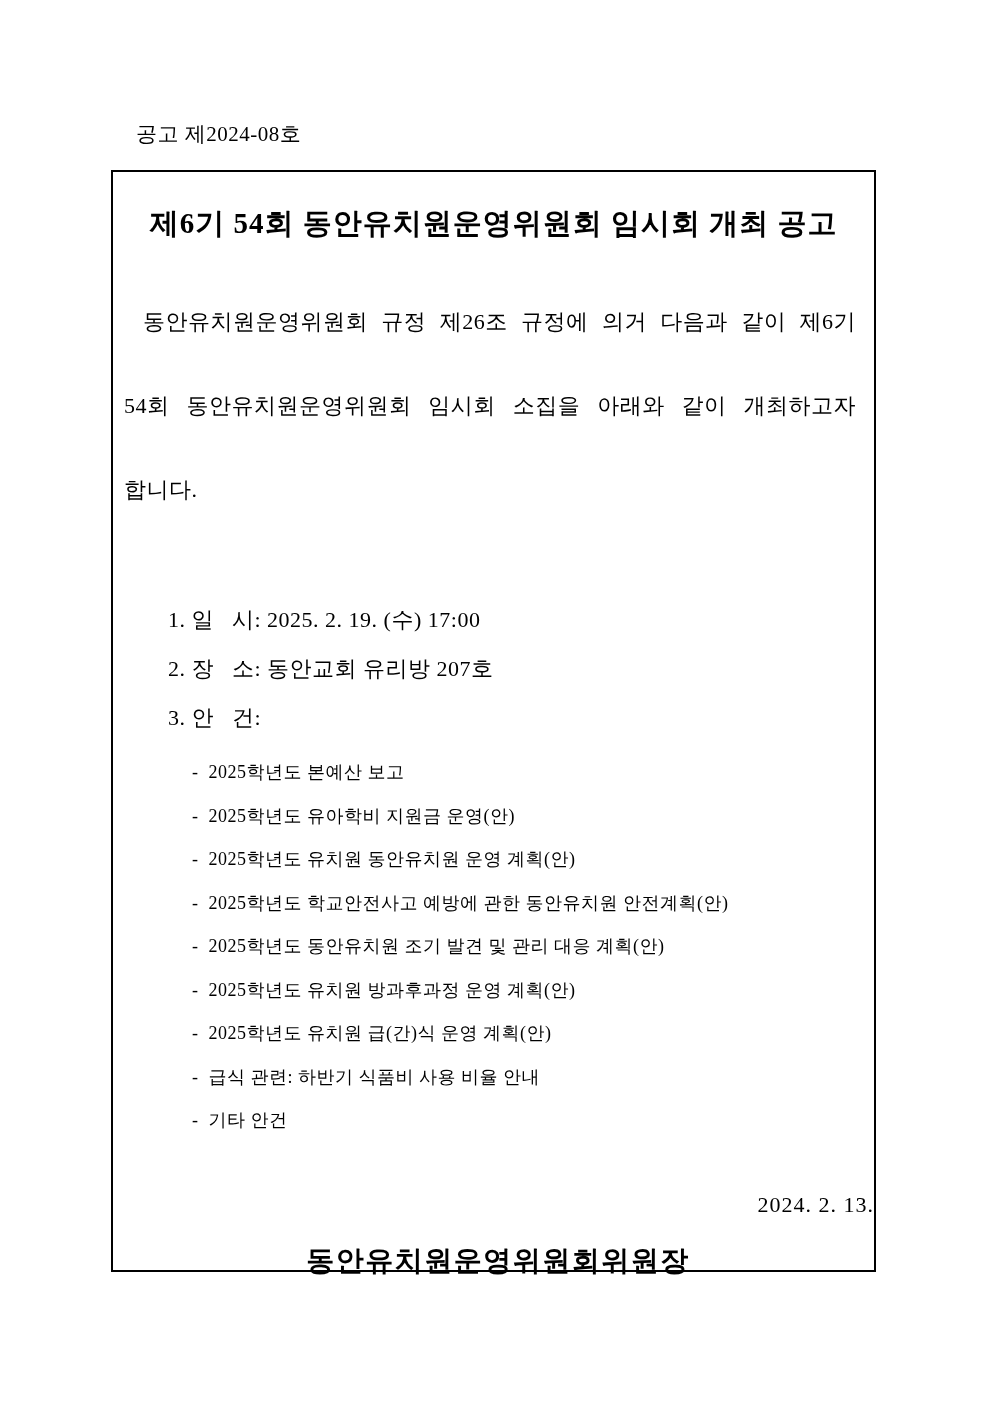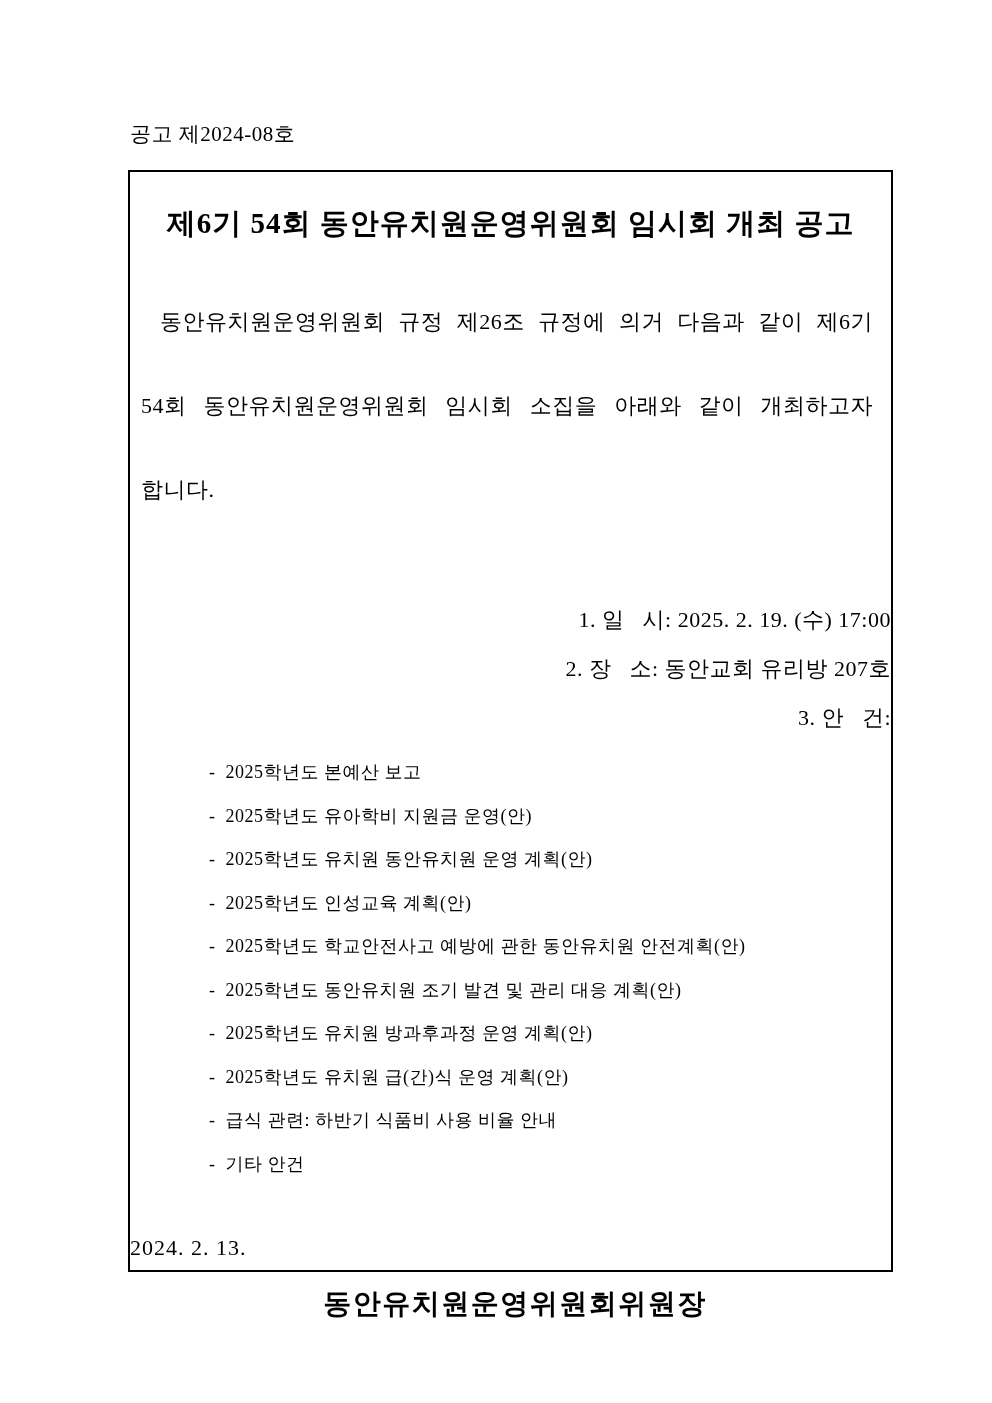--- a/index.html
+++ b/index.html
@@ -11,30 +11,30 @@
     position: relative;
     width: 992px;
     height: 1403px;
     background: #ffffff;
     color: #000000;
     font-family: "Liberation Serif", "DejaVu Serif", serif;
     overflow: hidden;
   }
   .doc-number {
     position: absolute;
-    left: 130px;
+    left: 136px;
     top: 121px;
     font-size: 21px;
     line-height: 26px;
     letter-spacing: 0.5px;
     white-space: pre;
   }
   .notice-box {
     position: absolute;
-    left: 128px;
+    left: 111px;
     top: 170px;
     width: 761px;
     height: 1098px;
     border: 2px solid #000000;
     background: #ffffff;
   }
   .notice-title {
     margin: 33px 8px 0 8px;
     text-align: center;
     font-size: 29px;
@@ -52,34 +52,33 @@
     word-spacing: 6px;
   }
   .info-list {
     margin: 63px 0 0 55px;
     font-size: 22px;
   }
   .info-item {
     line-height: 49px;
     white-space: pre;
     letter-spacing: 0.5px;
-    text-align: right;
   }
   .agenda-list {
     margin: 9px 0 0 79px;
     font-size: 18px;
   }
   .agenda-item {
     line-height: 43.5px;
     white-space: pre;
     letter-spacing: 0.5px;
   }
   .issue-date {
     margin-top: 49px;
-    text-align: left;
+    text-align: right;
     font-size: 22px;
     line-height: 25px;
     letter-spacing: 1px;
     white-space: pre;
   }
   .signer {
     margin-top: 27px;
     text-align: center;
     font-size: 28px;
     font-weight: 700;
@@ -104,21 +103,20 @@
     <div class="info-list">
       <div class="info-item">1. 일   시: 2025. 2. 19. (수) 17:00</div>
       <div class="info-item">2. 장   소: 동안교회 유리방 207호</div>
       <div class="info-item">3. 안   건:</div>
     </div>
 
     <div class="agenda-list">
       <div class="agenda-item">-  2025학년도 본예산 보고</div>
       <div class="agenda-item">-  2025학년도 유아학비 지원금 운영(안)</div>
       <div class="agenda-item">-  2025학년도 유치원 동안유치원 운영 계획(안)</div>
-      <div class="agenda-item">-  2025학년도 인성교육 계획(안)</div>
       <div class="agenda-item">-  2025학년도 학교안전사고 예방에 관한 동안유치원 안전계획(안)</div>
       <div class="agenda-item">-  2025학년도 동안유치원 조기 발견 및 관리 대응 계획(안)</div>
       <div class="agenda-item">-  2025학년도 유치원 방과후과정 운영 계획(안)</div>
       <div class="agenda-item">-  2025학년도 유치원 급(간)식 운영 계획(안)</div>
       <div class="agenda-item">-  급식 관련: 하반기 식품비 사용 비율 안내</div>
       <div class="agenda-item">-  기타 안건</div>
     </div>
 
     <div class="issue-date">2024. 2. 13.</div>
 

